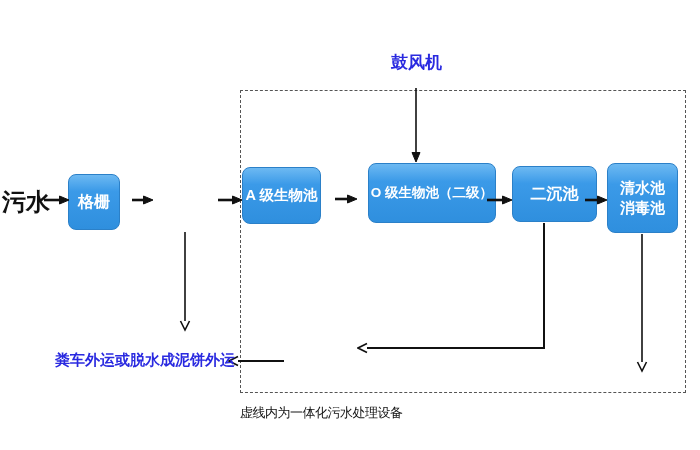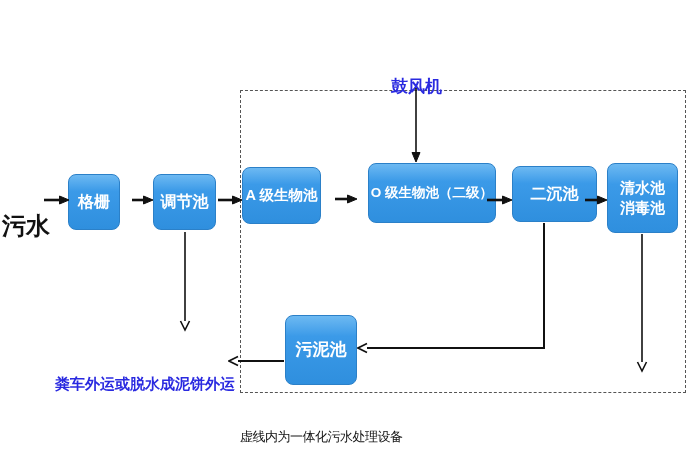--- a/index.html
+++ b/index.html
@@ -24,58 +24,52 @@
   .n-a-bio{left:242px;top:167px;width:79px;height:57px;font-size:14.5px;}
   .n-o-bio{left:368px;top:163px;width:128px;height:60px;font-size:13.5px;}
   .n-sed{left:512px;top:166px;width:85px;height:56px;}
   .n-clear{left:607px;top:163px;width:71px;height:70px;font-size:15px;}
   .n-sludge{left:285px;top:315px;width:72px;height:70px;font-size:17px;}
   .arrows{position:absolute;left:0;top:0;pointer-events:none;}
   .arrows line,.arrows path{stroke:var(--ink,#111);}
   .thick{stroke-width:2.6;}
   .mid{stroke-width:2;}
   .thin{stroke-width:1.6;}
-  .label{position:absolute;white-space:nowrap;margin-top:24px;}
+  .label{position:absolute;white-space:nowrap;}
   .source{left:2px;top:186px;font-size:24px;font-weight:bold;color:var(--ink,#111);}
   .blower{left:391px;top:51px;font-size:17px;font-weight:bold;color:var(--accent,#2a2ae0);}
   .sludge-out{left:55px;top:351px;font-size:15px;font-weight:bold;color:var(--accent,#2a2ae0);}
   .discharge{left:611px;top:405px;font-size:16px;font-weight:bold;color:var(--accent,#2a2ae0);}
   .caption{left:240px;top:404px;font-size:13px;letter-spacing:-0.5px;color:var(--ink,#111);}
 </style>
 </head>
 <body>
 
 <div class="stage">
 
   <div class="boundary"></div>
 
   <div class="label source">污水</div>
   <div class="label blower">鼓风机</div>
 
   <div class="node n-grid">
     <span>格栅</span>
   </div>
-  <div class="node n-regulating">
-    <span>调节池</span>
-  </div>
   <div class="node n-a-bio">
     <span>A 级生物池</span>
   </div>
   <div class="node n-o-bio">
     <span>O 级生物池（二级）</span>
   </div>
   <div class="node n-sed">
     <span>二沉池</span>
   </div>
   <div class="node n-clear">
     <span>清水池
 消毒池</span>
-  </div>
-  <div class="node n-sludge">
-    <span>污泥池</span>
   </div>
 
   <svg class="arrows" width="700" height="450" viewBox="0 0 700 450">
     <defs>
       <marker id="mFill" markerUnits="userSpaceOnUse" markerWidth="12" markerHeight="10" refX="1.5" refY="5" orient="auto">
         <path d="M1,1 L10.5,5 L1,9 Z" fill="#111111"></path>
       </marker>
       <marker id="mOpen" markerUnits="userSpaceOnUse" markerWidth="12" markerHeight="12" refX="1.5" refY="6" orient="auto">
         <path d="M1.5,1.5 L10.5,6 L1.5,10.5" fill="none" stroke="#111111" stroke-width="1.6"></path>
       </marker>

